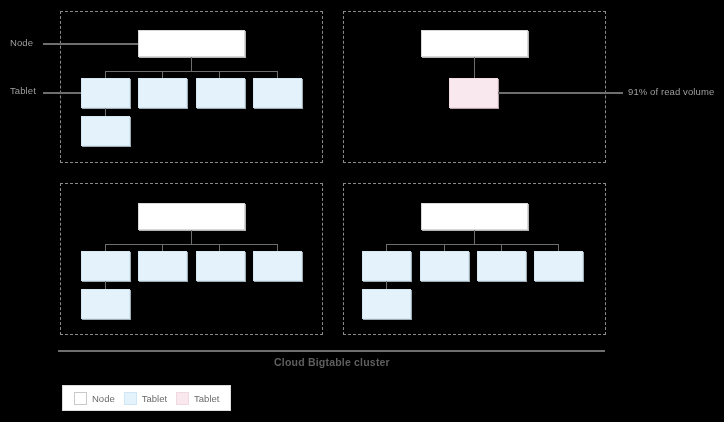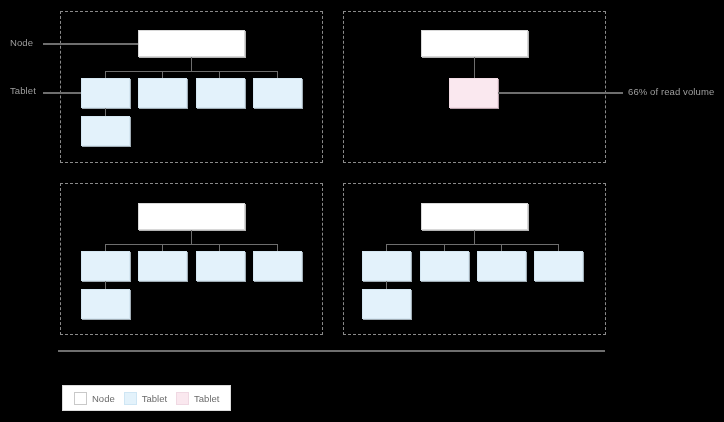--- a/index.html
+++ b/index.html
@@ -175,21 +175,21 @@
 
   <div class="group grp-tr"></div>
 
   <div class="node-box" style="left:421px; top:30px;"></div>
 
   <div class="line-v" style="left:474px; top:57px; height:21px;"></div>
 
   <div class="tablet-hot" style="left:449px; top:78px;"></div>
 
   <div class="lead-h" style="left:498px; top:92px; width:125px;"></div>
-  <div class="anno" style="left:628px; top:86px;">66% of read volume</div>
+  <div class="anno" style="left:628px; top:86px;">91% of read volume</div>
 
   <div class="group grp-bl"></div>
 
   <div class="node-box" style="left:138px; top:203px;"></div>
 
   <div class="line-v" style="left:191px; top:230px; height:14px;"></div>
   <div class="line-h" style="left:105px; top:244px; width:172px;"></div>
   <div class="line-v" style="left:105px; top:244px; height:7px;"></div>
   <div class="line-v" style="left:162px; top:244px; height:7px;"></div>
   <div class="line-v" style="left:219px; top:244px; height:7px;"></div>
@@ -216,20 +216,21 @@
 
   <div class="tablet-box" style="left:362px; top:251px;"></div>
   <div class="tablet-box" style="left:420px; top:251px;"></div>
   <div class="tablet-box" style="left:477px; top:251px;"></div>
   <div class="tablet-box" style="left:534px; top:251px;"></div>
 
   <div class="line-v" style="left:386px; top:281px; height:8px;"></div>
   <div class="tablet-box" style="left:362px; top:289px;"></div>
 
   <div class="cluster-rule"></div>
+  <div class="cluster-caption">Cloud Bigtable cluster</div>
 
   <div class="legend">
     <div class="legend-item">
       <span class="legend-swatch sw-node"></span>
       <span class="legend-label">Node</span>
     </div>
     <div class="legend-item">
       <span class="legend-swatch sw-tablet"></span>
       <span class="legend-label">Tablet</span>
     </div>

